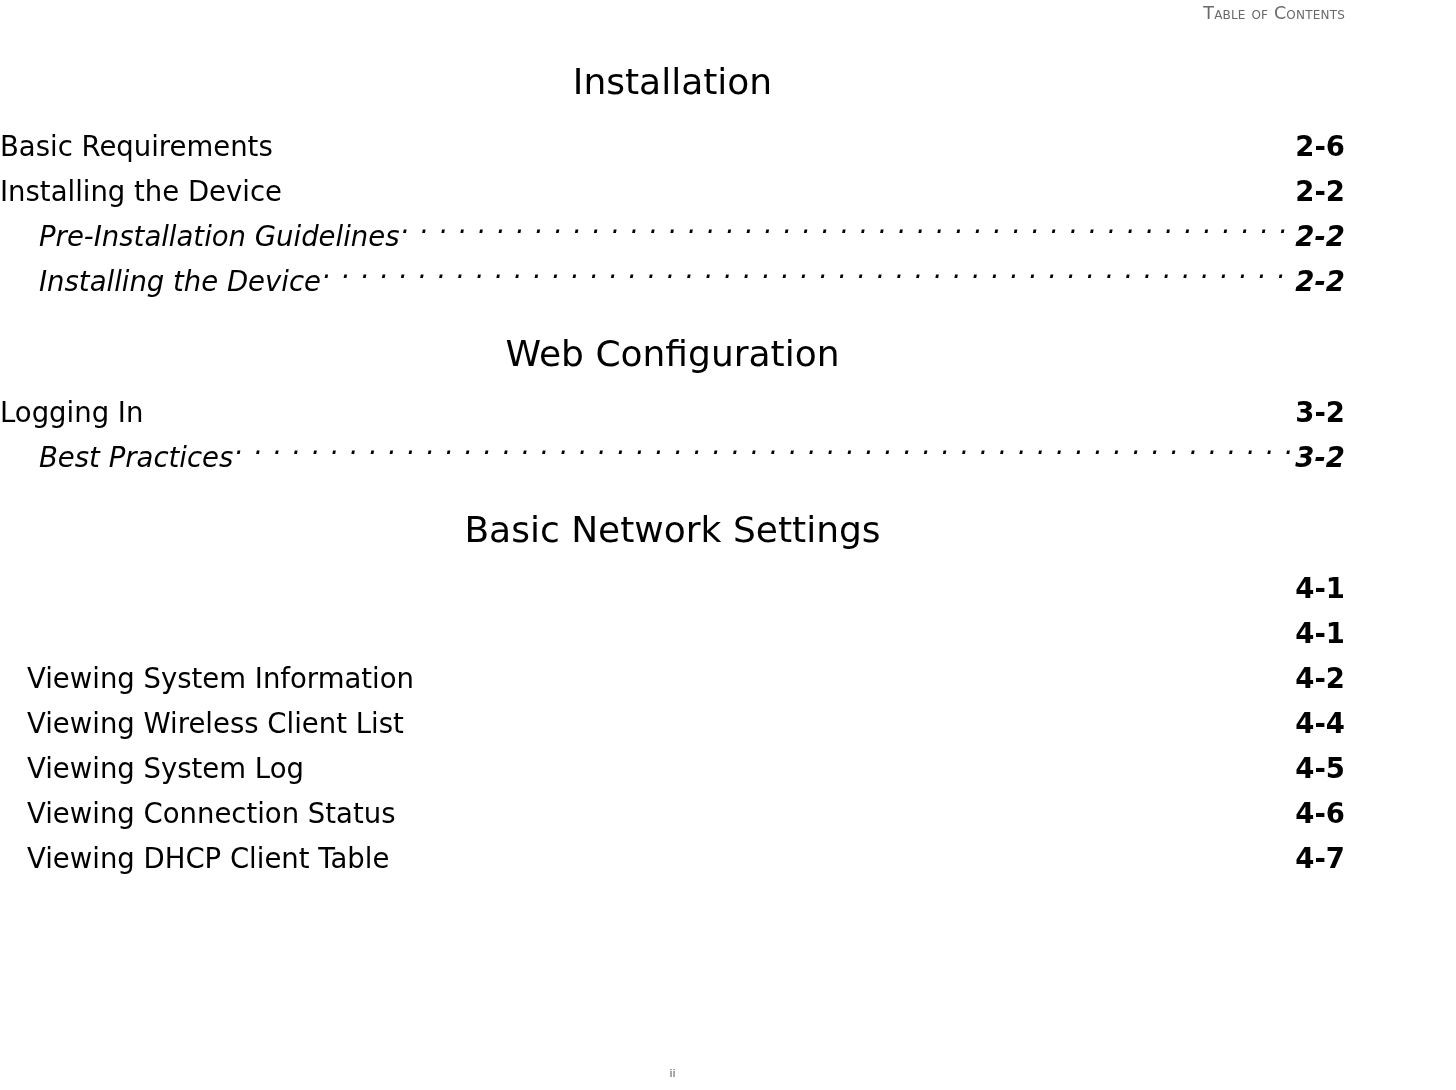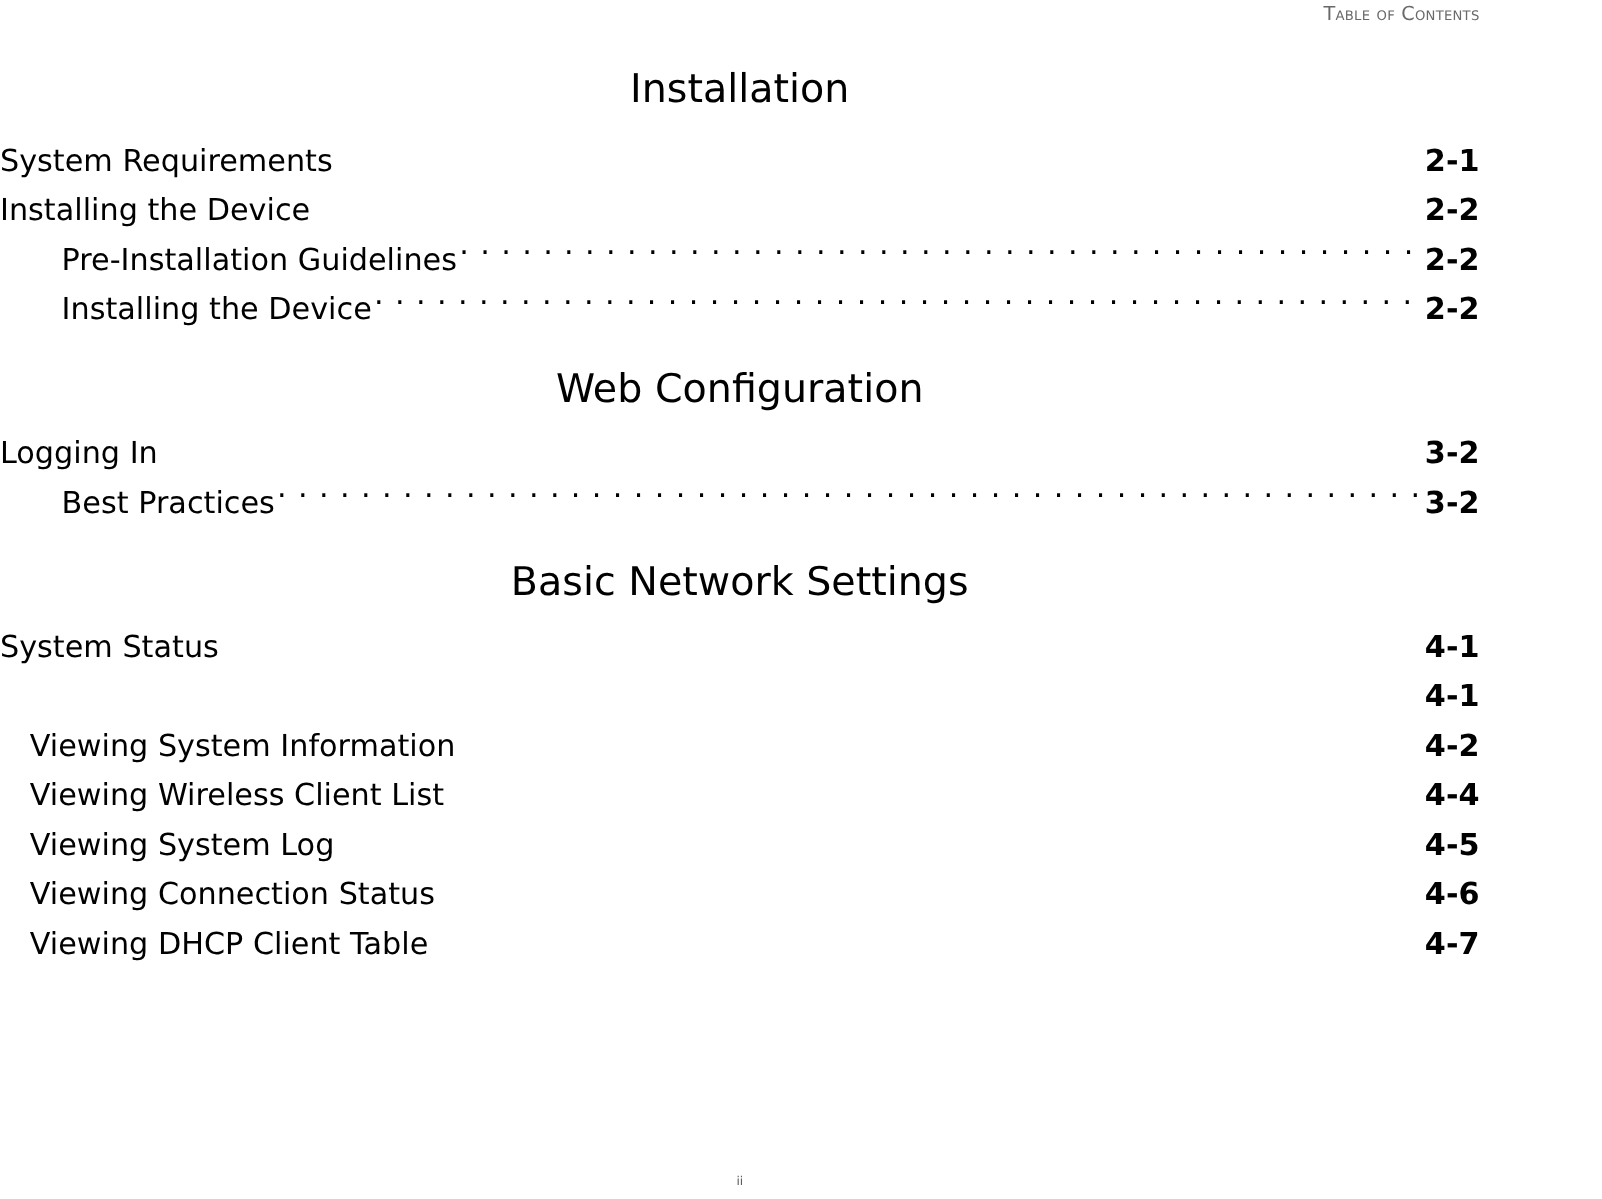--- a/index.html
+++ b/index.html
@@ -98,21 +98,21 @@
   .entry .pageno {
     flex: 0 0 auto;
     text-align: right;
     font-weight: bold;
     font-size: 27.5px;
   }
 
   
   .entry.level-1 { padding-left: 0px; }
   
-  .entry.level-2 { padding-left: 56px; }
+  .entry.level-2 { padding-left: 39px; font-style: italic; }
   
   .entry.level-2b { padding-left: 27px; }
 
   .section-gap-1 { height: 20px; }
   .section-gap-2 { height: 14px; }
 
   
   .page-footer {
     position: absolute;
     bottom: 6px;
@@ -129,23 +129,23 @@
 
 <div class="page">
 
   <div class="running-header">Table of Contents</div>
 
   <div class="toc" id="toc-root">
       <div class="chapter-title first">Installation</div>
       <div class="section-gap-1"></div>
       <ul class="entries">
         <li class="entry level-1">
-          <span class="etext">System Requirements</span>
-          <span class="leader"></span>
-          <span class="pageno">2-1</span>
+          <span class="etext">Basic Requirements</span>
+          <span class="leader"></span>
+          <span class="pageno">2-6</span>
         </li>
         <li class="entry level-1">
           <span class="etext">Installing the Device</span>
           <span class="leader"></span>
           <span class="pageno">2-2</span>
         </li>
         <li class="entry level-2">
           <span class="etext">Pre-Installation Guidelines</span>
           <span class="leader dotted"></span>
           <span class="pageno">2-2</span>
@@ -167,21 +167,20 @@
         <li class="entry level-2">
           <span class="etext">Best Practices</span>
           <span class="leader dotted"></span>
           <span class="pageno">3-2</span>
         </li>
       </ul>
       <div class="chapter-title later">Basic Network Settings</div>
       <div class="section-gap-2"></div>
       <ul class="entries">
         <li class="entry level-1">
-          <span class="etext">System Status</span>
           <span class="leader"></span>
           <span class="pageno">4-1</span>
         </li>
         <li class="entry level-2b">
           <span class="leader"></span>
           <span class="pageno">4-1</span>
         </li>
         <li class="entry level-2b">
           <span class="etext">Viewing System Information</span>
           <span class="leader"></span>

